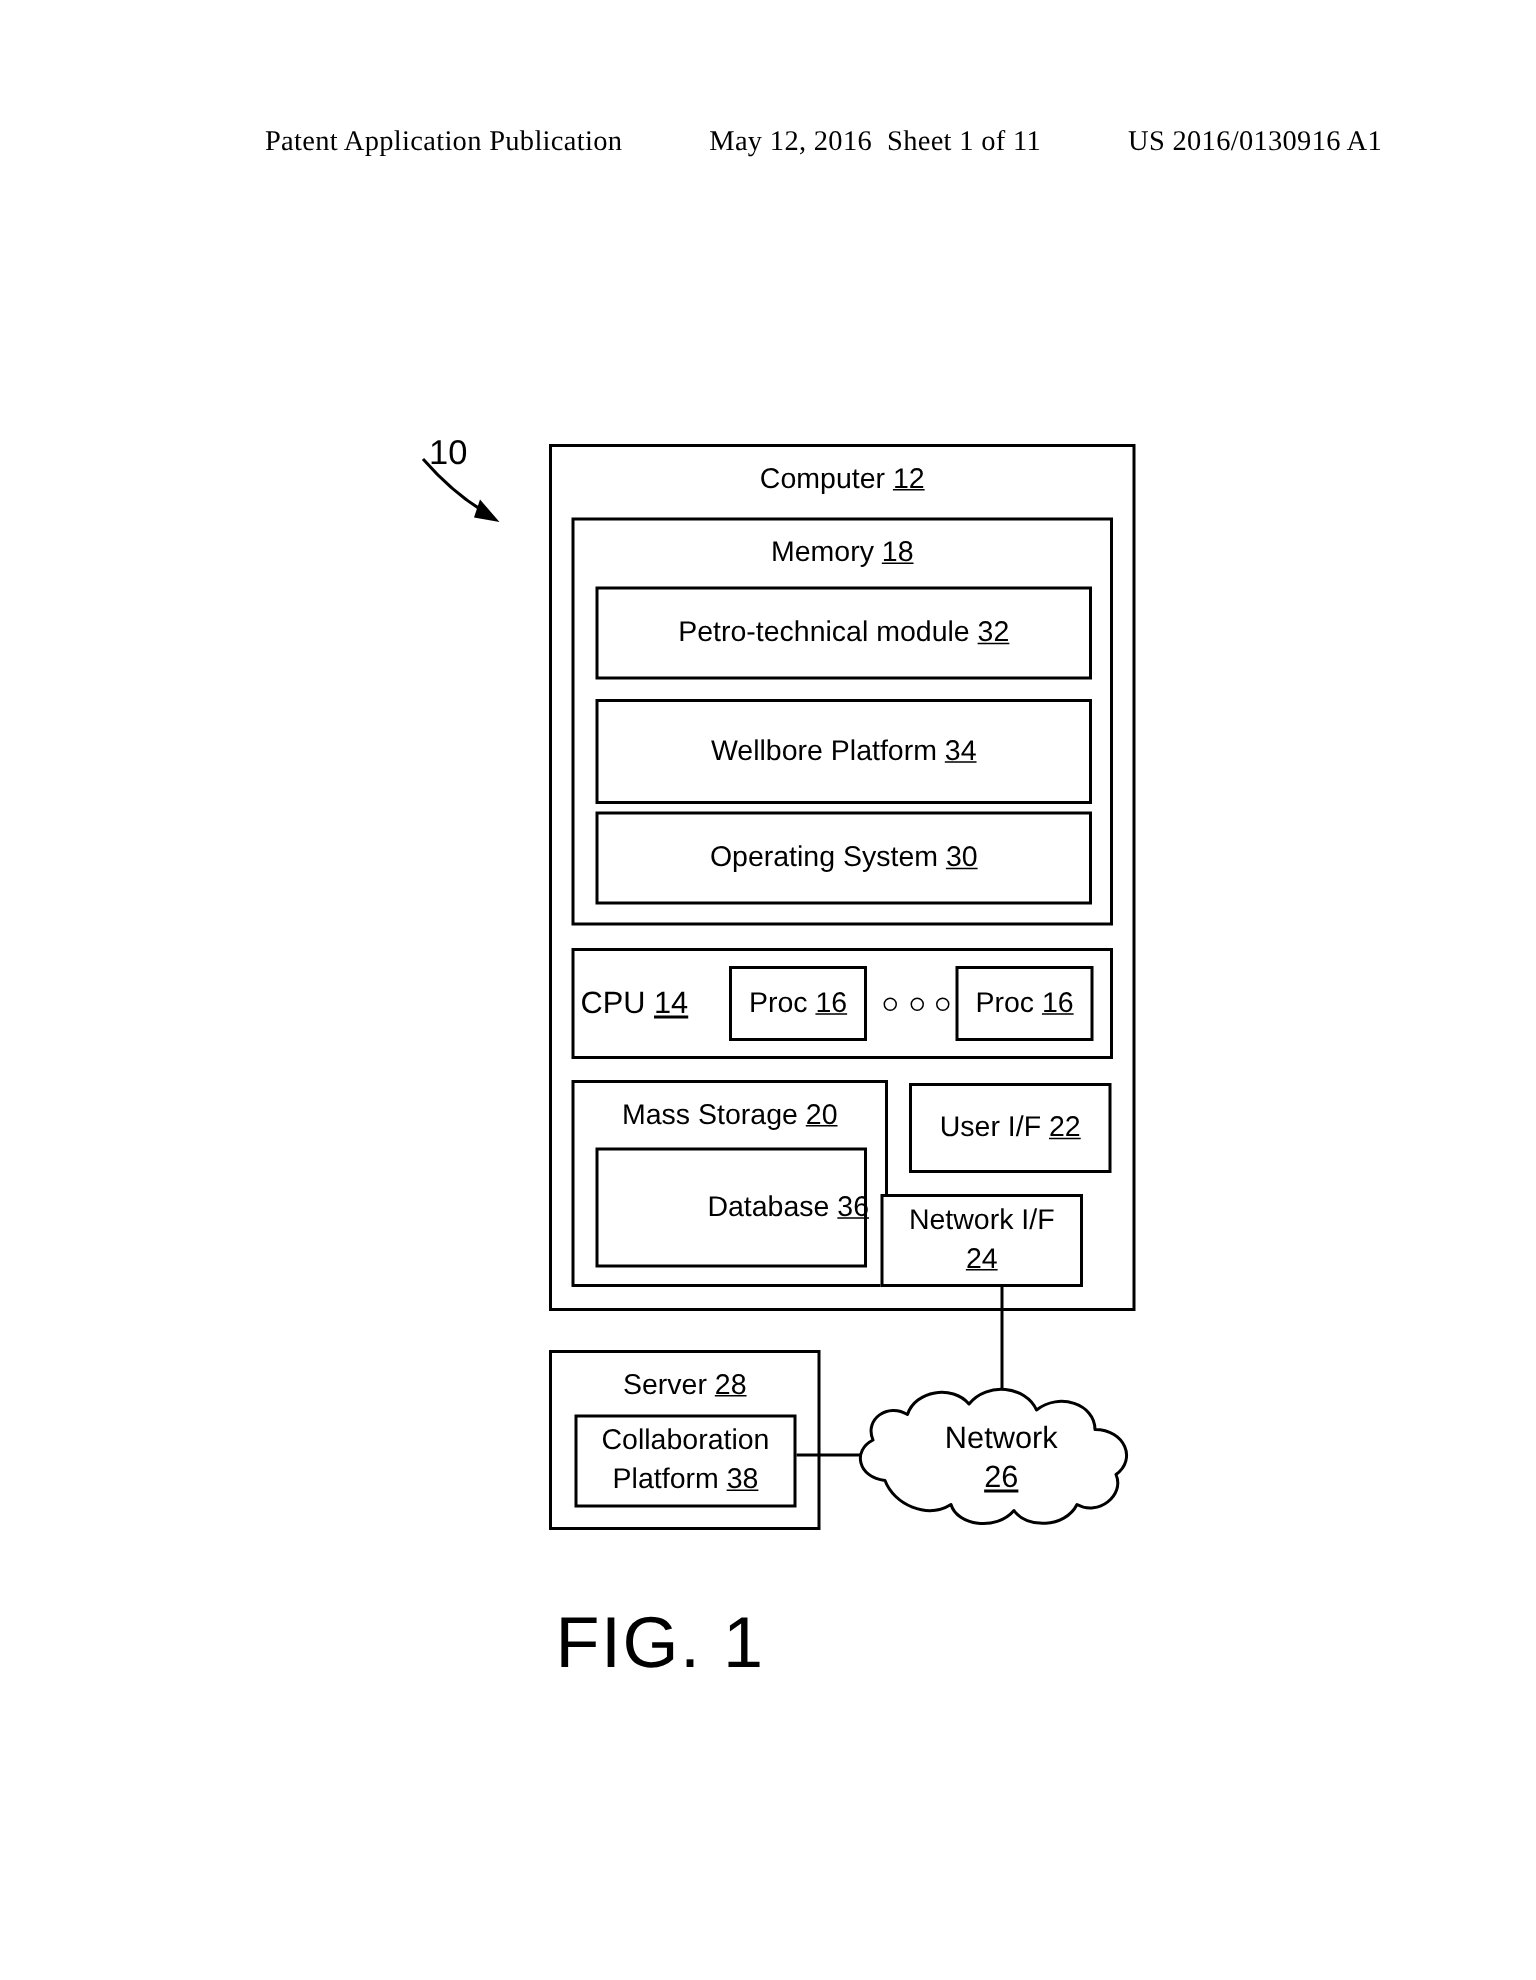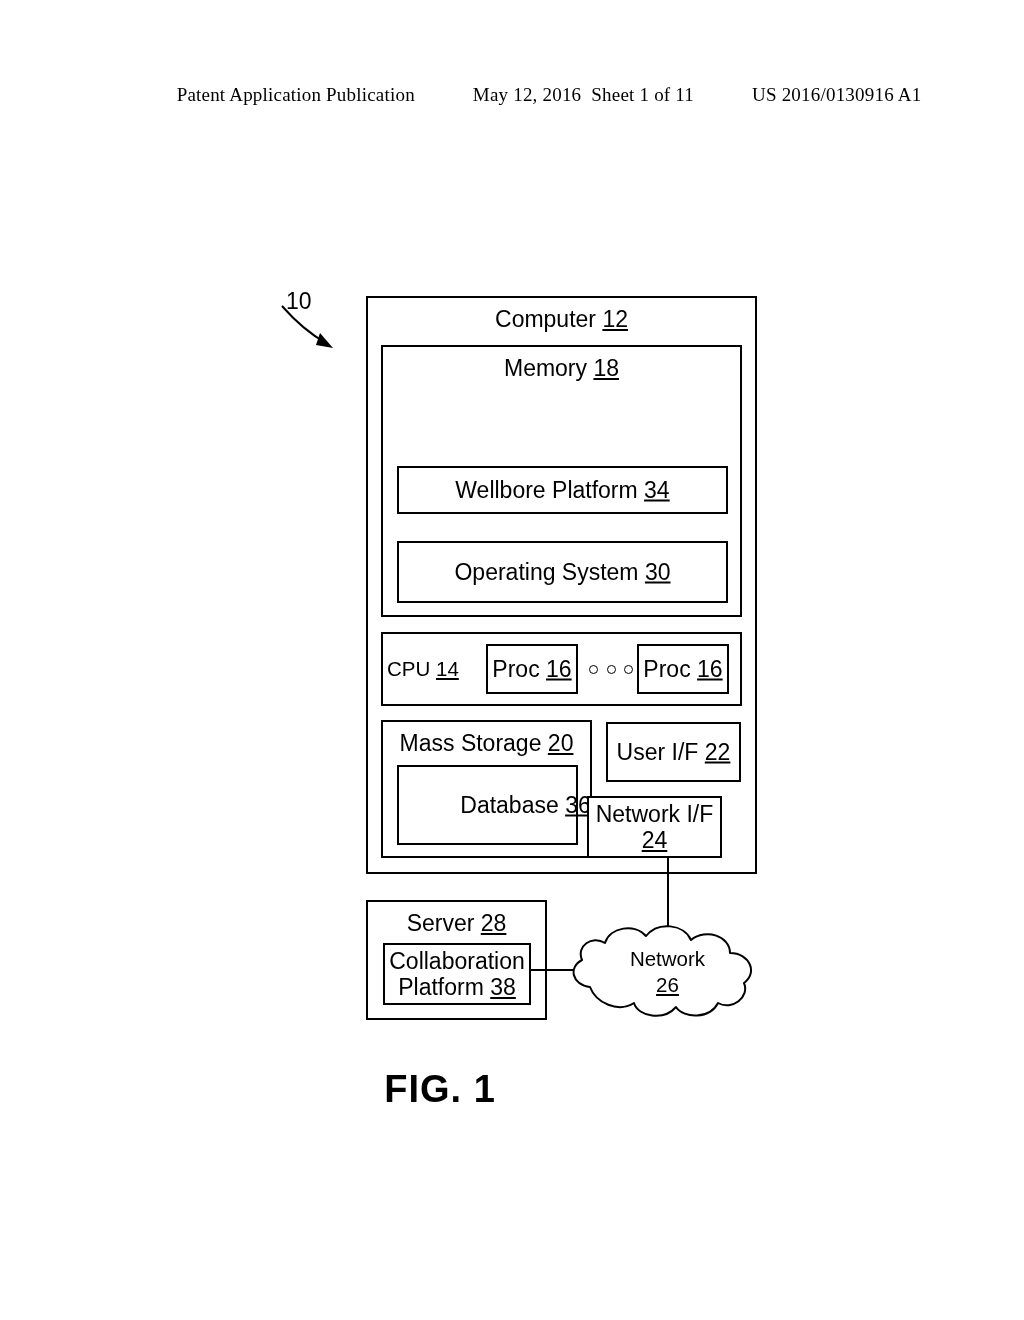--- a/index.html
+++ b/index.html
@@ -48,40 +48,40 @@
   .box {
     position: absolute;
     border: 2px solid #000;
     background: #fff;
     box-sizing: border-box;
   }
   .lbl {
     position: absolute;
     width: 100%;
     text-align: center;
-    font-size: 23px;
+    font-size: 19px;
     line-height: 25px;
     white-space: nowrap;
   }
   .lbl u { text-decoration: underline; }
 
   
   .lbl.top { top: 9px; }
   
   .lbl.mid {
     top: 50%;
     transform: translateY(-50%);
   }
   .lbl.two-line { white-space: normal; line-height: 26px; }
 
   
   #computer-box   { left: 366px; top: 296px;  width: 391px; height: 578px; }
   #memory-box     { left: 381px; top: 345px;  width: 361px; height: 272px; }
   #mod-petro      { left: 397px; top: 391px;  width: 331px; height: 62px; }
-  #mod-wellbore   { left: 397px; top: 466px;  width: 331px; height: 48px; }
+  #mod-wellbore   { left: 397px; top: 466px;  width: 331px; height: 70px; }
   #mod-os         { left: 397px; top: 541px;  width: 331px; height: 62px; }
 
   #cpu-box        { left: 381px; top: 632px;  width: 361px; height: 74px; }
   #cpu-label {
     position: absolute;
     left: 4px;
     top: 50%;
     transform: translateY(-50%);
     font-size: 20.5px;
     white-space: nowrap;
@@ -156,22 +156,22 @@
     height: 55px;
   }
 
   
   #fig-caption {
     position: absolute;
     left: 0;
     top: 1068px;
     width: 880px;
     text-align: center;
-    font-size: 38px;
-    font-weight: bold;
+    font-size: 48px;
+    font-weight: normal;
     letter-spacing: 1px;
   }
 </style>
 </head>
 <body>
 
 <div class="pub-header">
   <span class="seg-title">Patent Application Publication</span>
   <span class="seg-date">May 12, 2016</span>
   <span class="seg-sheet">Sheet 1 of 11</span>
@@ -193,20 +193,26 @@
     </div>
   </div>
 
   <div class="box" id="memory-box">
     <div class="lbl top">
       <span>Memory</span>
       <u>18</u>
     </div>
   </div>
 
+  <div class="box" id="mod-petro">
+    <div class="lbl mid">
+      <span>Petro-technical module</span>
+      <u>32</u>
+    </div>
+  </div>
 
   <div class="box" id="mod-wellbore">
     <div class="lbl mid">
       <span>Wellbore Platform</span>
       <u>34</u>
     </div>
   </div>
 
   <div class="box" id="mod-os">
     <div class="lbl mid">

